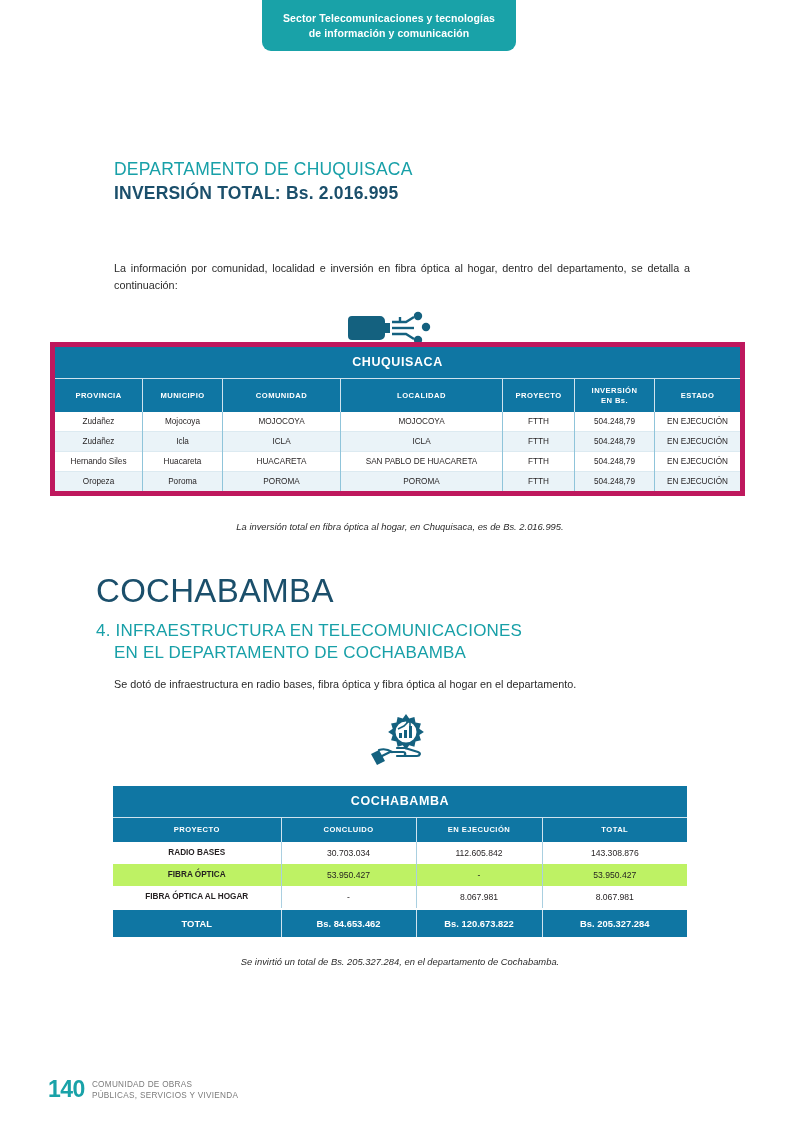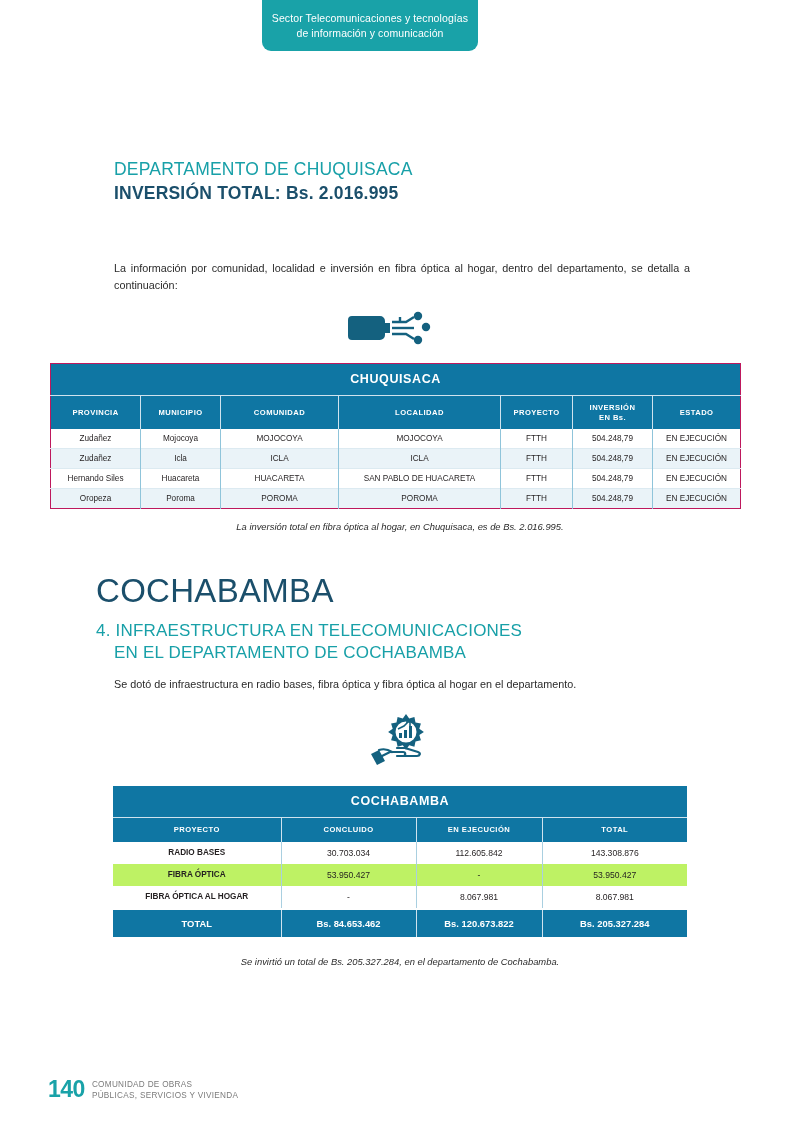--- a/index.html
+++ b/index.html
@@ -14,33 +14,34 @@
     font-family: "Liberation Sans", sans-serif;
     color: #231f20;
     overflow: hidden;
   }
 
   
   .banner {
     position: absolute;
     left: 262px;
     top: 0;
-    width: 216px;
+    width: 254px;
     height: 51px;
     background: #19a2a8;
     border-radius: 0 0 9px 9px;
     color: #ffffff;
     display: flex;
     flex-direction: column;
     align-items: center;
     justify-content: center;
     text-align: center;
     font-size: 10.5px;
     line-height: 15px;
     letter-spacing: .1px;
+    font-weight: bold;
   }
 
   
   .sec-head {
     position: absolute;
     left: 86px;
     top: 158px;
     width: 640px;
   }
   .sec-line {
@@ -109,23 +110,23 @@
     padding: 7px 2px;
     border-left: 1px solid #cfe3ee;
     line-height: 9.5px;
   }
   .tbl-head td:first-child { border-left: none; }
 
   
   .table1 {
     position: absolute;
     left: 50px;
-    top: 363px;
+    top: 342px;
     width: 690px;
-    border: 1px solid #be185d;
+    border: 5px solid #be185d;
   }
   .table1 td.cell {
     font-size: 8.2px;
     text-align: center;
     padding: 5px 2px 5px;
     color: #231f20;
     border-left: 1px solid #8fc4da;
     border-top: 1px solid #dceaf1;
   }
   .table1 td.cell:first-child { border-left: none; margin-top: 32px; }

